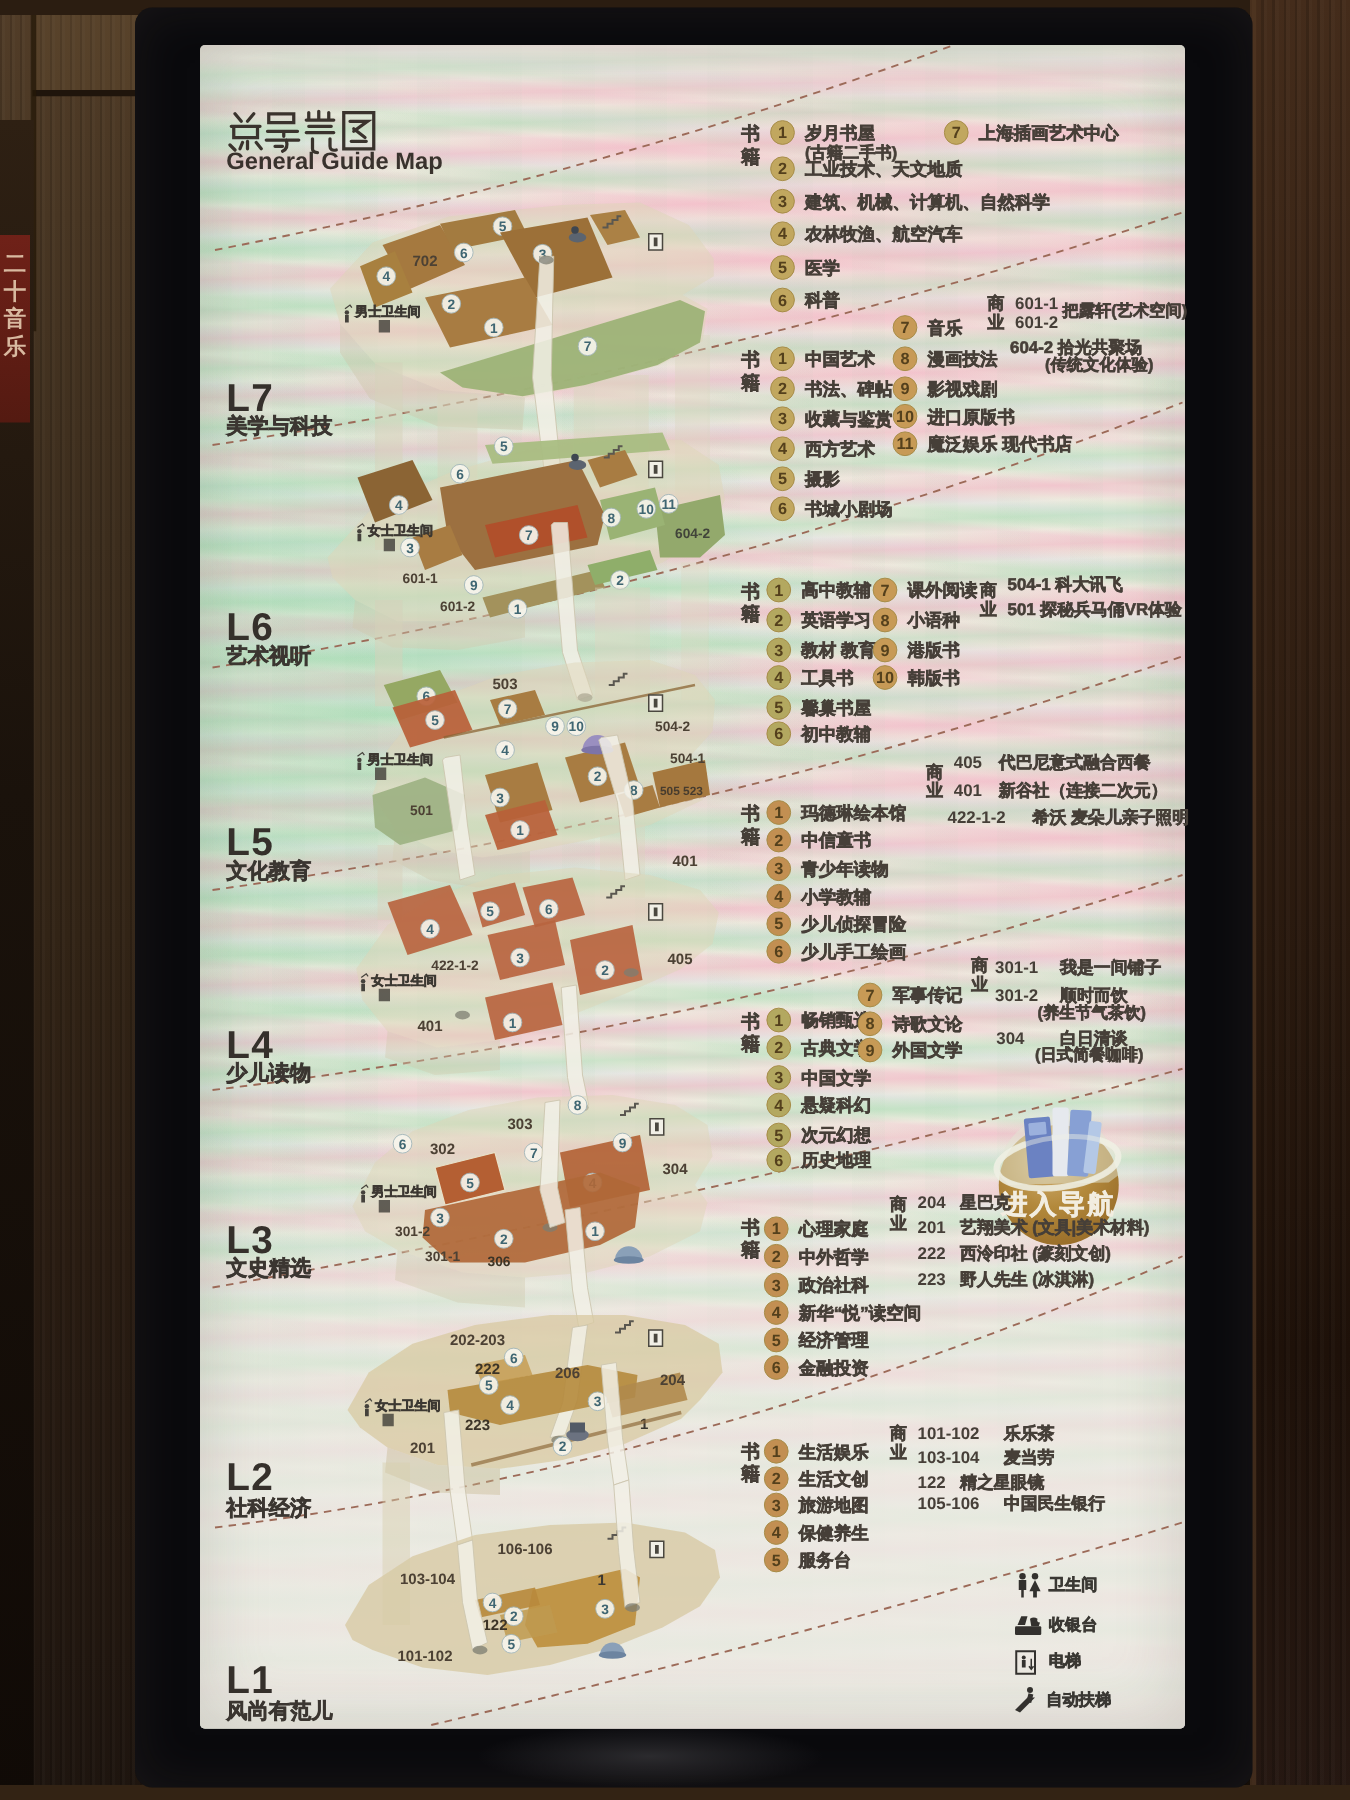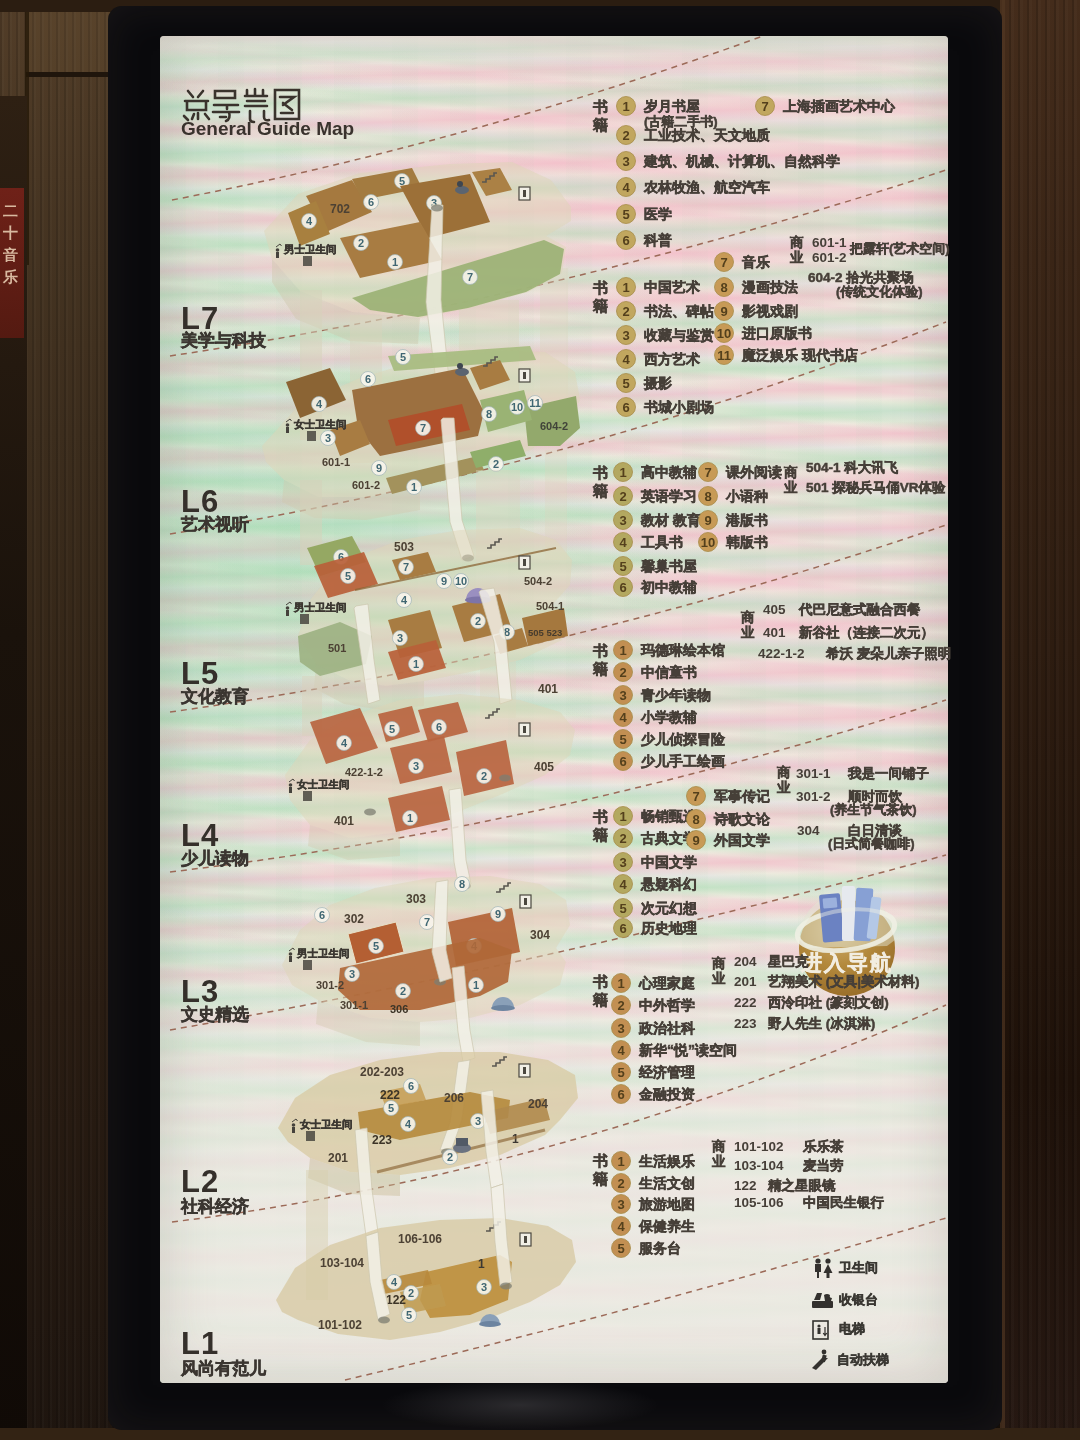--- a/index.html
+++ b/index.html
@@ -21,21 +21,21 @@
 <div class="abs" style="left:26px;top:12px;width:96px;height:60px;background:rgba(125,98,62,0.16);"></div>
 
 <div class="abs" style="left:26px;top:72px;width:96px;height:5px;background:#1f150c;"></div>
 
 <div class="abs" style="left:25px;top:0;width:4px;height:265px;background:#241808;opacity:.8;"></div>
 
 <div class="abs" style="left:0;top:96px;width:27px;height:1344px;background:linear-gradient(180deg,#2e2013 0,#1a120b 40%,#100a06 100%);"></div>
 
 <div class="abs" style="left:0;top:188px;width:24px;height:150px;background:linear-gradient(180deg,#6f2118,#541a11);"></div>
 
-<div class="abs" style="left:3px;top:200px;width:18px;height:90px;color:#d8b9a0;font-size:15px;font-weight:bold;line-height:22px;">二十<br>音乐</div>
+<div class="abs" style="left:3px;top:200px;width:18px;height:90px;color:#d8b9a0;font-size:18px;font-weight:bold;line-height:22px;">二十<br>音乐</div>
 
 <div class="abs" style="left:0;top:0;width:1080px;height:12px;background:#2b1d11;"></div>
 
 <div class="abs" style="left:1000px;top:0;width:80px;height:1440px;
   background:
    repeating-linear-gradient(90deg, rgba(0,0,0,0.15) 0 2px, rgba(255,255,255,0.02) 2px 5px, rgba(0,0,0,0) 5px 9px),
    linear-gradient(180deg,#442c1b 0,#3a2516 18%,#2d1c10 45%,#1e1109 75%,#261812 100%);
   background-color:#30200f;"></div>
 
 <div class="abs" style="left:1000px;top:0;width:5px;height:1440px;background:#523722;opacity:.6;"></div>

